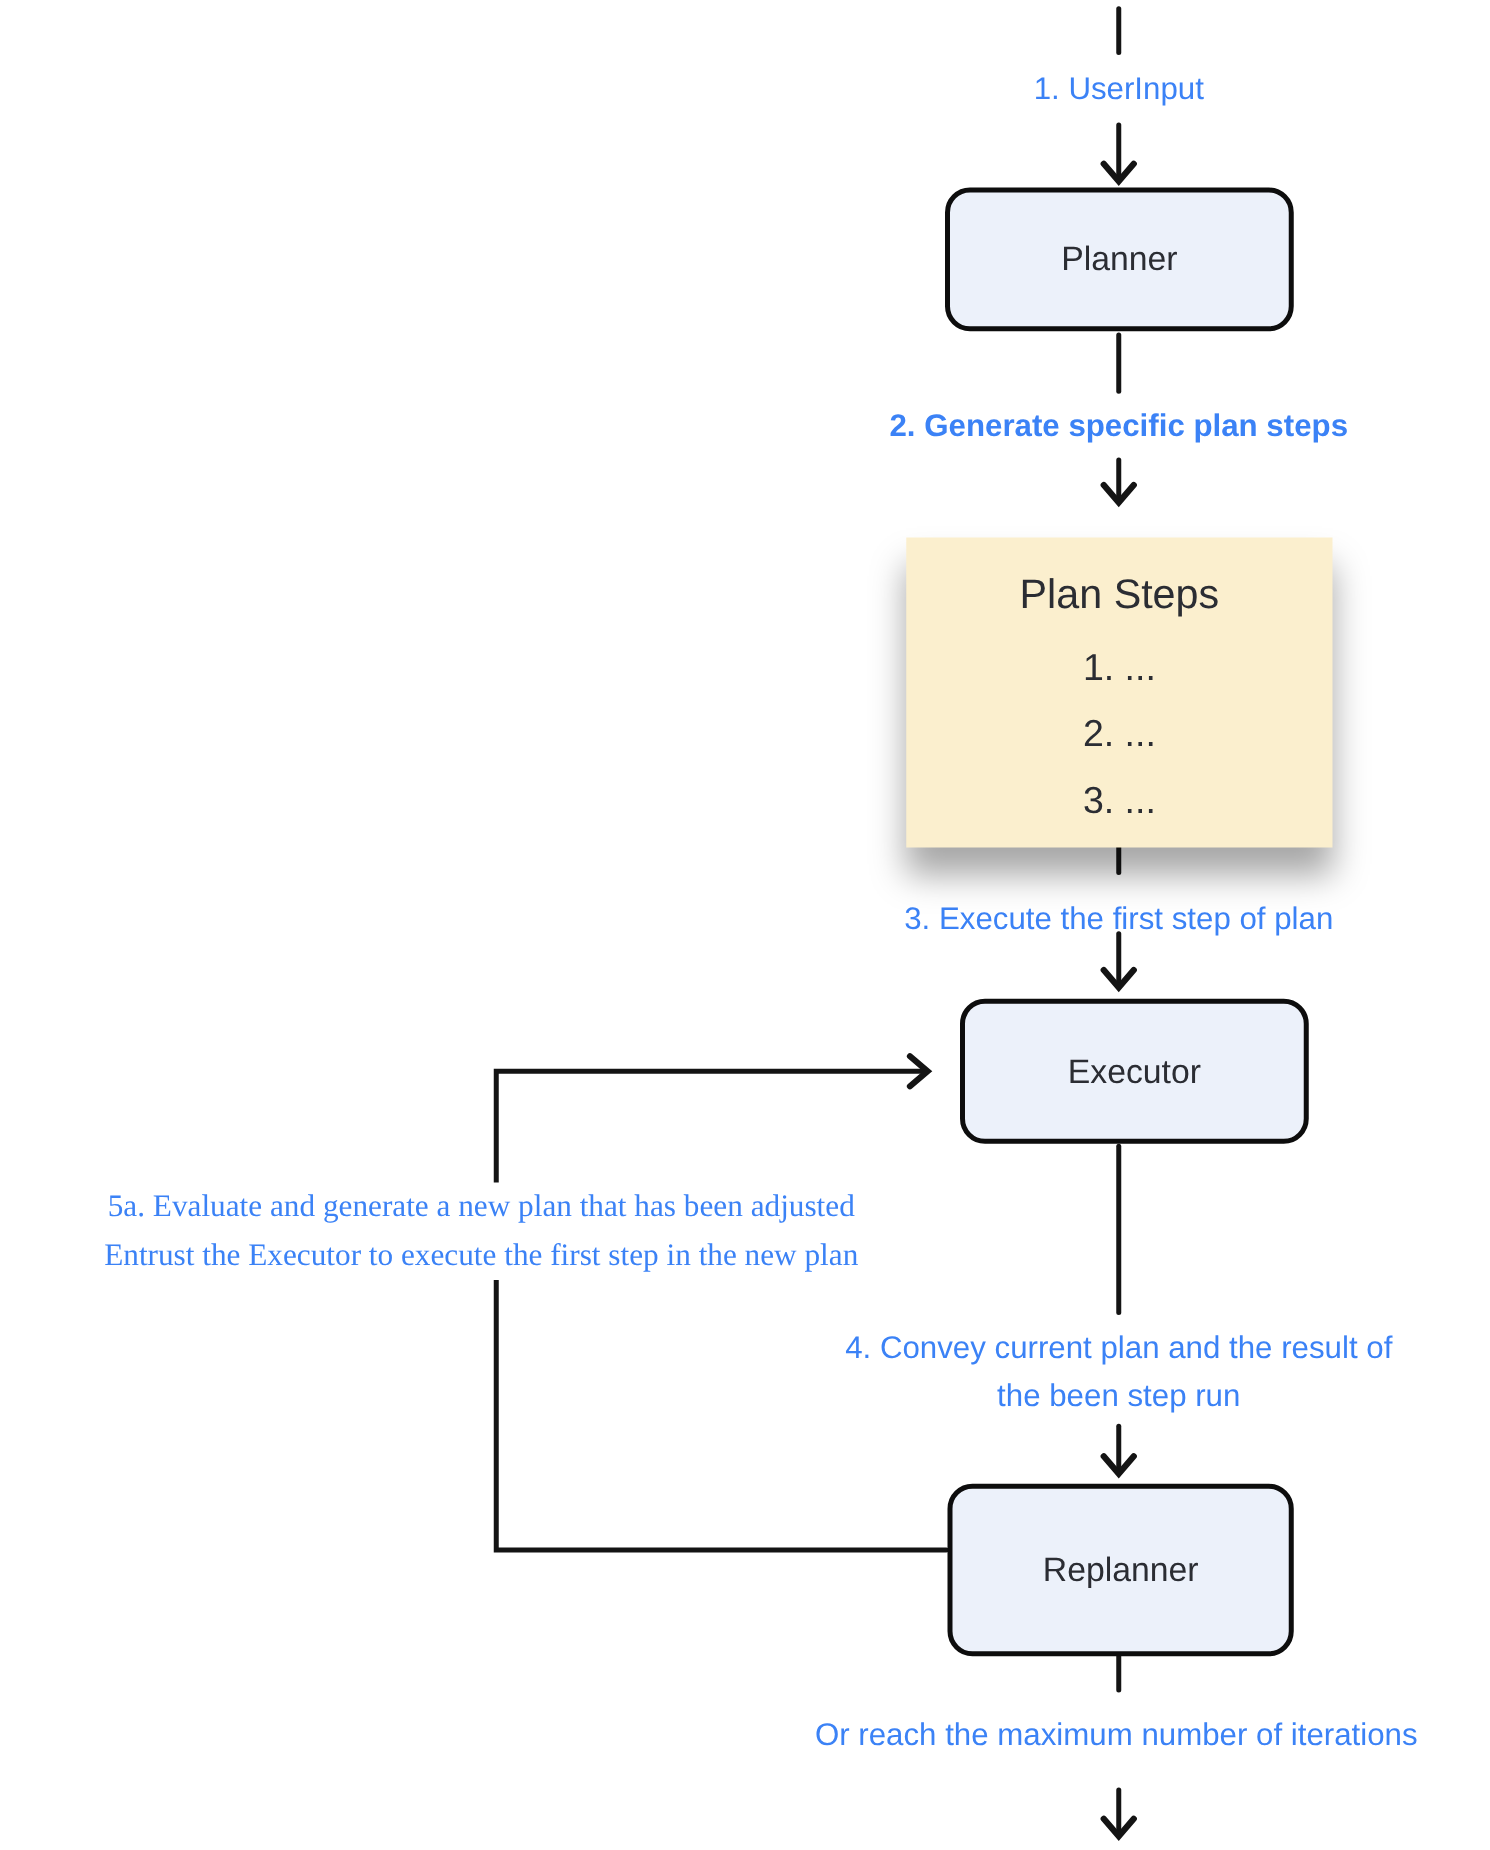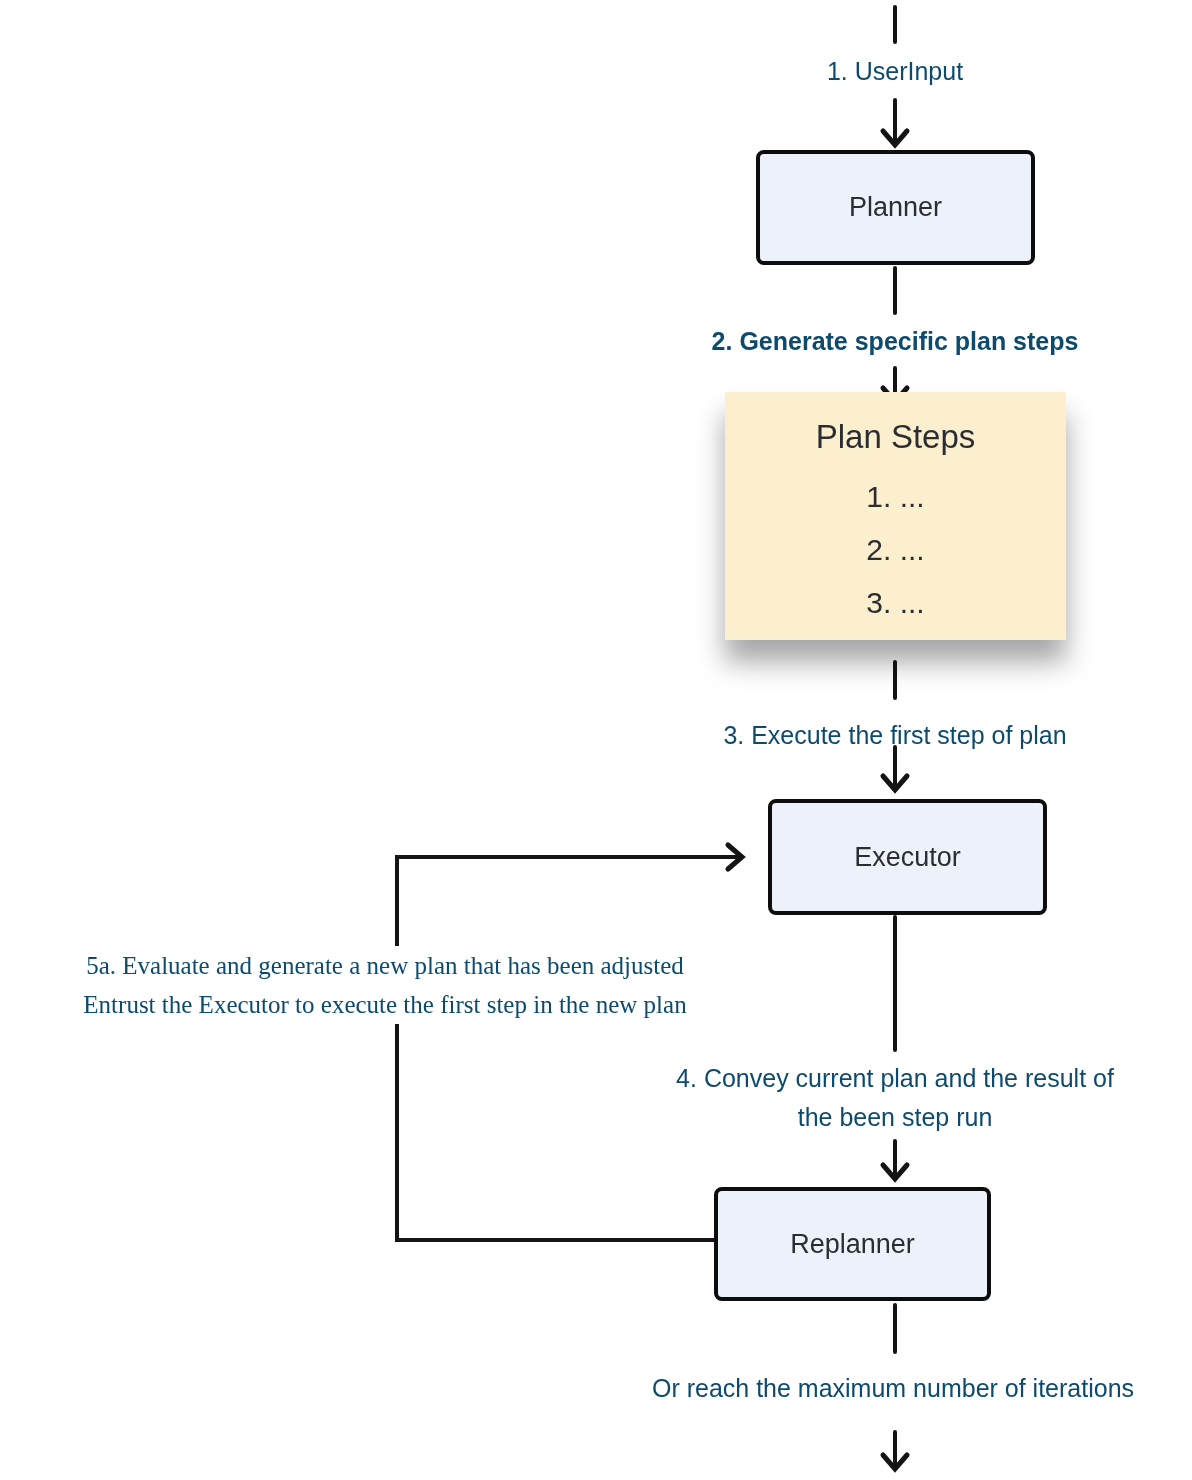--- a/index.html
+++ b/index.html
@@ -36,35 +36,35 @@
     stroke: #141414;
     stroke-width: 5;
     fill: none;
     stroke-linecap: round;
     stroke-linejoin: miter;
   }
   .node {
     position: absolute;
     background: #ECF1FA;
     border: 4px solid #0d0d0d;
-    border-radius: 8px;
+    border-radius: 20px;
     display: flex;
     align-items: center;
     justify-content: center;
     font-size: 27px;
     color: #2b2d33;
     box-sizing: border-box;
   }
   .node-planner   { left: 756px; top: 150px;  width: 279px; height: 115px; }
   .node-executor  { left: 756px; top: 799px;  width: 279px; height: 116px; margin-left: 12px; }
-  .node-replanner { left: 714px; top: 1187px; width: 277px; height: 114px; }
+  .node-replanner { left: 758px; top: 1187px; width: 277px; height: 138px; }
   .note {
     position: absolute;
     left: 725px;
-    top: 392px;
+    top: 430px;
     width: 341px;
     height: 248px;
     background: #FBEFCE;
     box-shadow: 0 22px 26px rgba(0, 0, 0, 0.35);
     text-align: center;
     box-sizing: border-box;
     padding-top: 24px;
   }
   .note-title {
     font-size: 33px;
@@ -77,21 +77,21 @@
     line-height: 53px;
     color: #2b2d33;
   }
   .edge-label {
     position: absolute;
     transform: translateX(-50%);
     white-space: nowrap;
     text-align: center;
     font-size: 25px;
     line-height: 30px;
-    color: #0c4a6e;
+    color: #3b82f6;
   }
   .edge-label.two-line { line-height: 39px; }
   .edge-label-1  { left: 895px; top: 56px; }
   .edge-label-2  { left: 895px; top: 326px; font-weight: bold; }
   .edge-label-3  { left: 895px; top: 720px; }
   .edge-label-4  { left: 895px; top: 1059px; }
   .edge-label-5a { left: 385px; top: 946px; background: #ffffff; padding: 0 6px; line-height: 40px; font-family: Liberation Serif, serif; }
   .edge-label-5b { left: 893px; top: 1369px; line-height: 41px; }
   .edge-label span { display: block; }
 </style>

